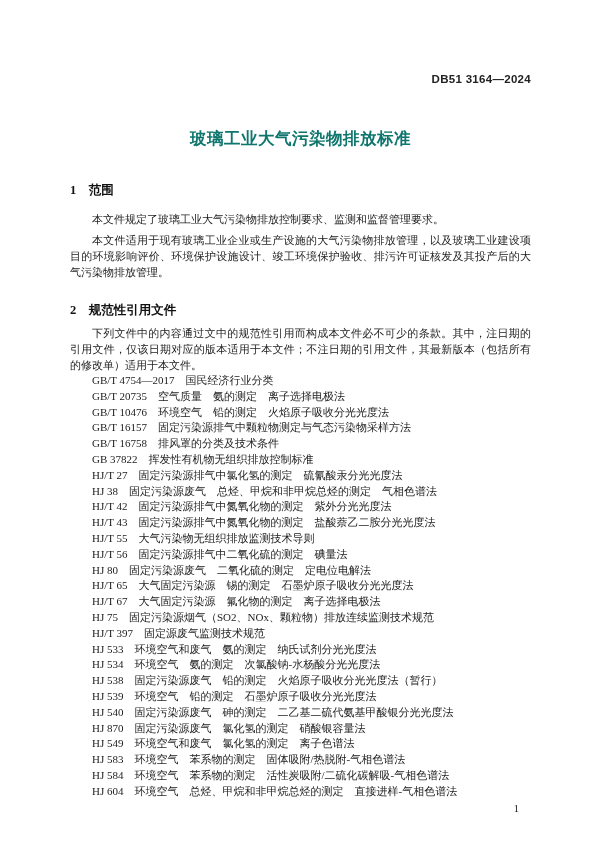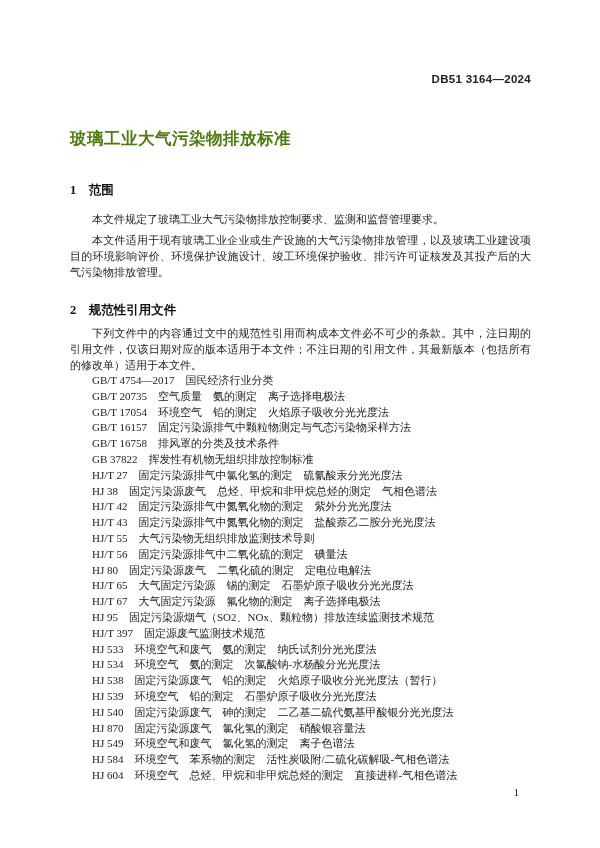--- a/index.html
+++ b/index.html
@@ -22,23 +22,23 @@
     line-height: 13px;
     letter-spacing: 0.3px;
     color: #222222;
   }
   .title {
     margin: 42px 0 0 0;
     font-family: "Liberation Sans", "DejaVu Sans", sans-serif;
     font-weight: bold;
     font-size: 16.5px;
     line-height: 20px;
-    text-align: left;
+    text-align: center;
     letter-spacing: 0.5px;
-    color: #4d7c0f;
+    color: #0f766e;
   }
   .sec-heading {
     font-family: Liberation Serif, serif;
     font-weight: bold;
     font-size: 12.5px;
     line-height: 17px;
     margin: 0;
     color: #111111;
   }
   .sec-heading.s1 { margin-top: 34px; }
@@ -93,42 +93,43 @@
 
   <p class="para p2">本文件适用于现有玻璃工业企业或生产设施的大气污染物排放管理，以及玻璃工业建设项目的环境影响评价、环境保护设施设计、竣工环境保护验收、排污许可证核发及其投产后的大气污染物排放管理。</p>
 
   <h2 class="sec-heading s2">2　规范性引用文件</h2>
 
   <p class="para intro">下列文件中的内容通过文中的规范性引用而构成本文件必不可少的条款。其中，注日期的引用文件，仅该日期对应的版本适用于本文件；不注日期的引用文件，其最新版本（包括所有的修改单）适用于本文件。</p>
 
   <ul class="ref-list">
       <li class="ref-item">GB/T 4754—2017　国民经济行业分类</li>
       <li class="ref-item">GB/T 20735　空气质量　氨的测定　离子选择电极法</li>
-      <li class="ref-item">GB/T 17054　环境空气　铅的测定　火焰原子吸收分光光度法</li>
+      <li class="ref-item">GB/T 10476　环境空气　铅的测定　火焰原子吸收分光光度法</li>
       <li class="ref-item">GB/T 16157　固定污染源排气中颗粒物测定与气态污染物采样方法</li>
       <li class="ref-item">GB/T 16758　排风罩的分类及技术条件</li>
       <li class="ref-item">GB 37822　挥发性有机物无组织排放控制标准</li>
       <li class="ref-item">HJ/T 27　固定污染源排气中氯化氢的测定　硫氰酸汞分光光度法</li>
       <li class="ref-item">HJ 38　固定污染源废气　总烃、甲烷和非甲烷总烃的测定　气相色谱法</li>
       <li class="ref-item">HJ/T 42　固定污染源排气中氮氧化物的测定　紫外分光光度法</li>
       <li class="ref-item">HJ/T 43　固定污染源排气中氮氧化物的测定　盐酸萘乙二胺分光光度法</li>
       <li class="ref-item">HJ/T 55　大气污染物无组织排放监测技术导则</li>
       <li class="ref-item">HJ/T 56　固定污染源排气中二氧化硫的测定　碘量法</li>
       <li class="ref-item">HJ 80　固定污染源废气　二氧化硫的测定　定电位电解法</li>
       <li class="ref-item">HJ/T 65　大气固定污染源　锡的测定　石墨炉原子吸收分光光度法</li>
       <li class="ref-item">HJ/T 67　大气固定污染源　氟化物的测定　离子选择电极法</li>
-      <li class="ref-item">HJ 95　固定污染源烟气（SO2、NOx、颗粒物）排放连续监测技术规范</li>
+      <li class="ref-item">HJ 75　固定污染源烟气（SO2、NOx、颗粒物）排放连续监测技术规范</li>
       <li class="ref-item">HJ/T 397　固定源废气监测技术规范</li>
       <li class="ref-item">HJ 533　环境空气和废气　氨的测定　纳氏试剂分光光度法</li>
       <li class="ref-item">HJ 534　环境空气　氨的测定　次氯酸钠-水杨酸分光光度法</li>
       <li class="ref-item">HJ 538　固定污染源废气　铅的测定　火焰原子吸收分光光度法（暂行）</li>
       <li class="ref-item">HJ 539　环境空气　铅的测定　石墨炉原子吸收分光光度法</li>
       <li class="ref-item">HJ 540　固定污染源废气　砷的测定　二乙基二硫代氨基甲酸银分光光度法</li>
       <li class="ref-item">HJ 870　固定污染源废气　氯化氢的测定　硝酸银容量法</li>
       <li class="ref-item">HJ 549　环境空气和废气　氯化氢的测定　离子色谱法</li>
+      <li class="ref-item">HJ 583　环境空气　苯系物的测定　固体吸附/热脱附-气相色谱法</li>
       <li class="ref-item">HJ 584　环境空气　苯系物的测定　活性炭吸附/二硫化碳解吸-气相色谱法</li>
       <li class="ref-item">HJ 604　环境空气　总烃、甲烷和非甲烷总烃的测定　直接进样-气相色谱法</li>
     </ul>
 
   <div class="footer">
     <span>1</span>
   </div>
 
 </div>
 

